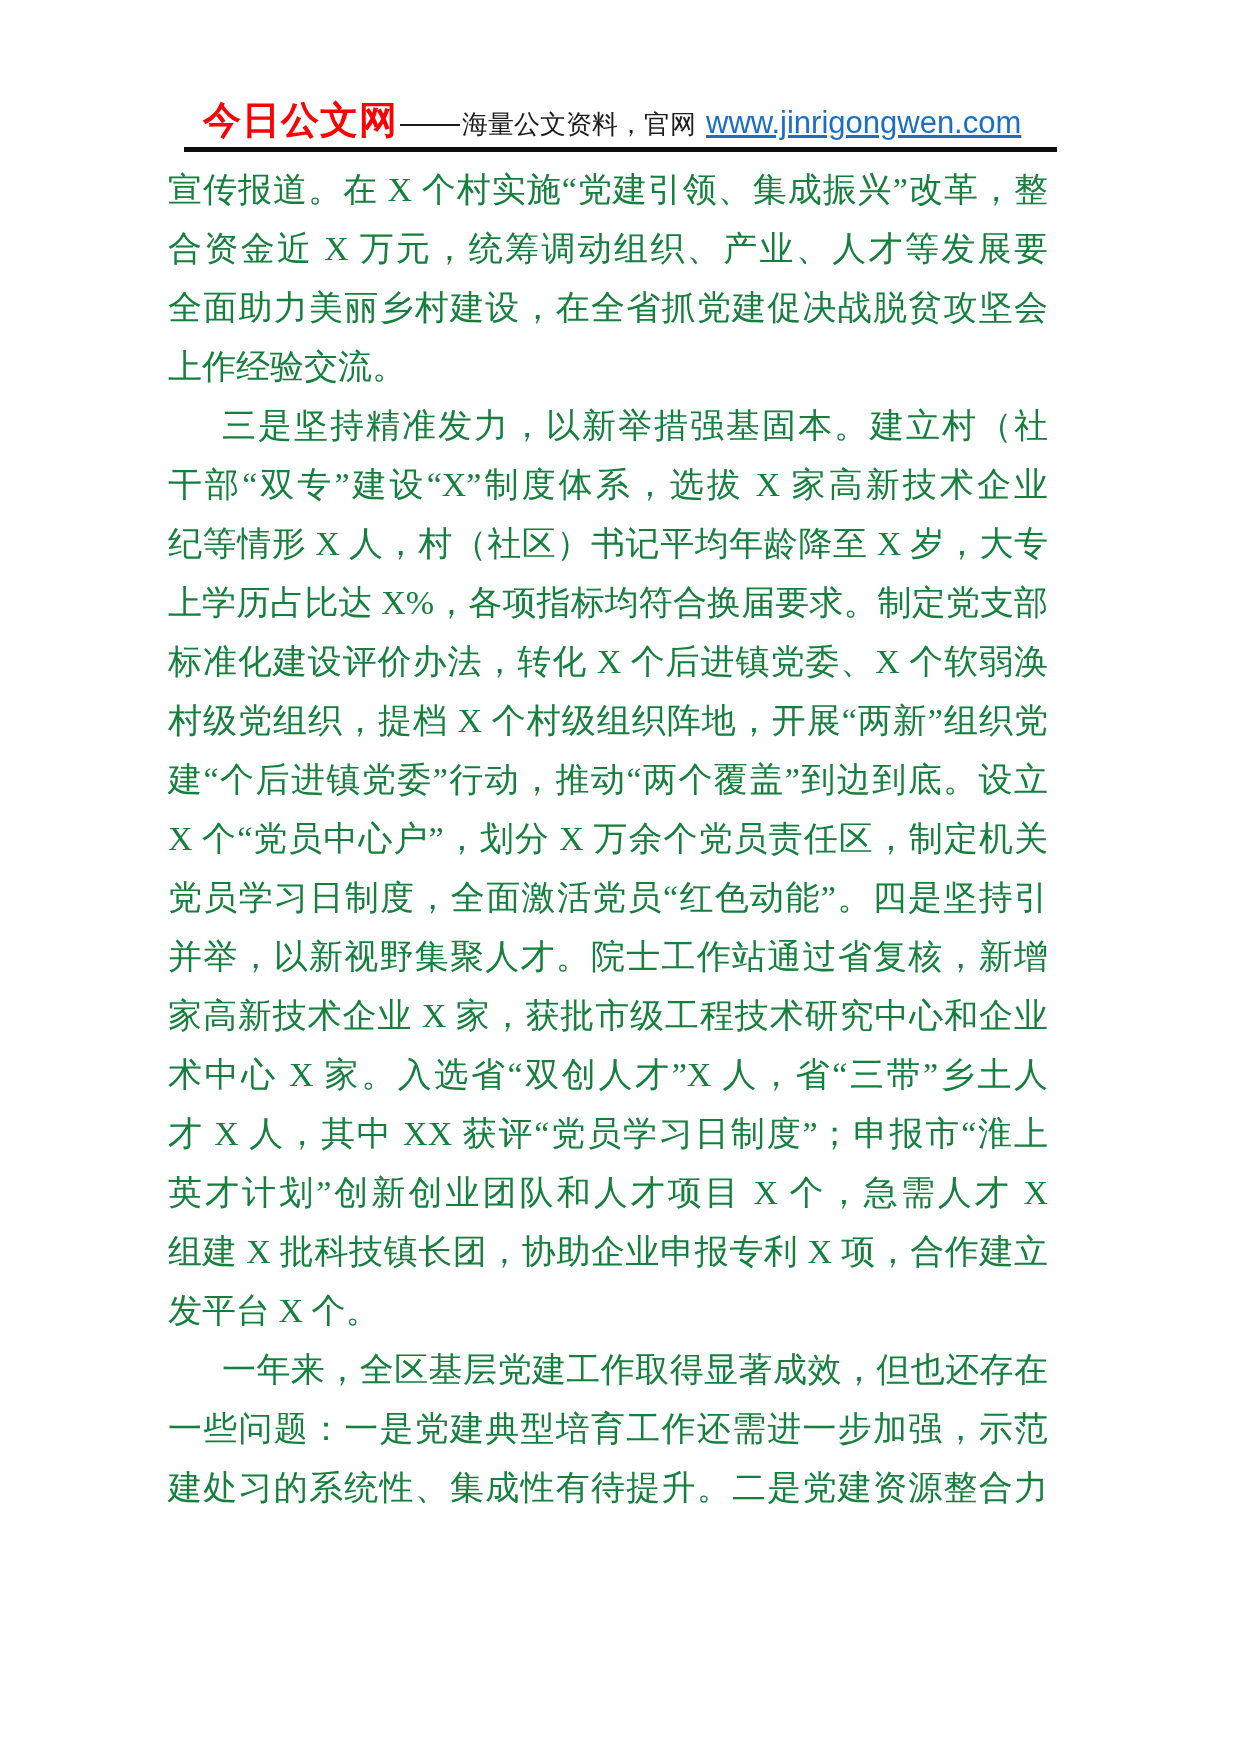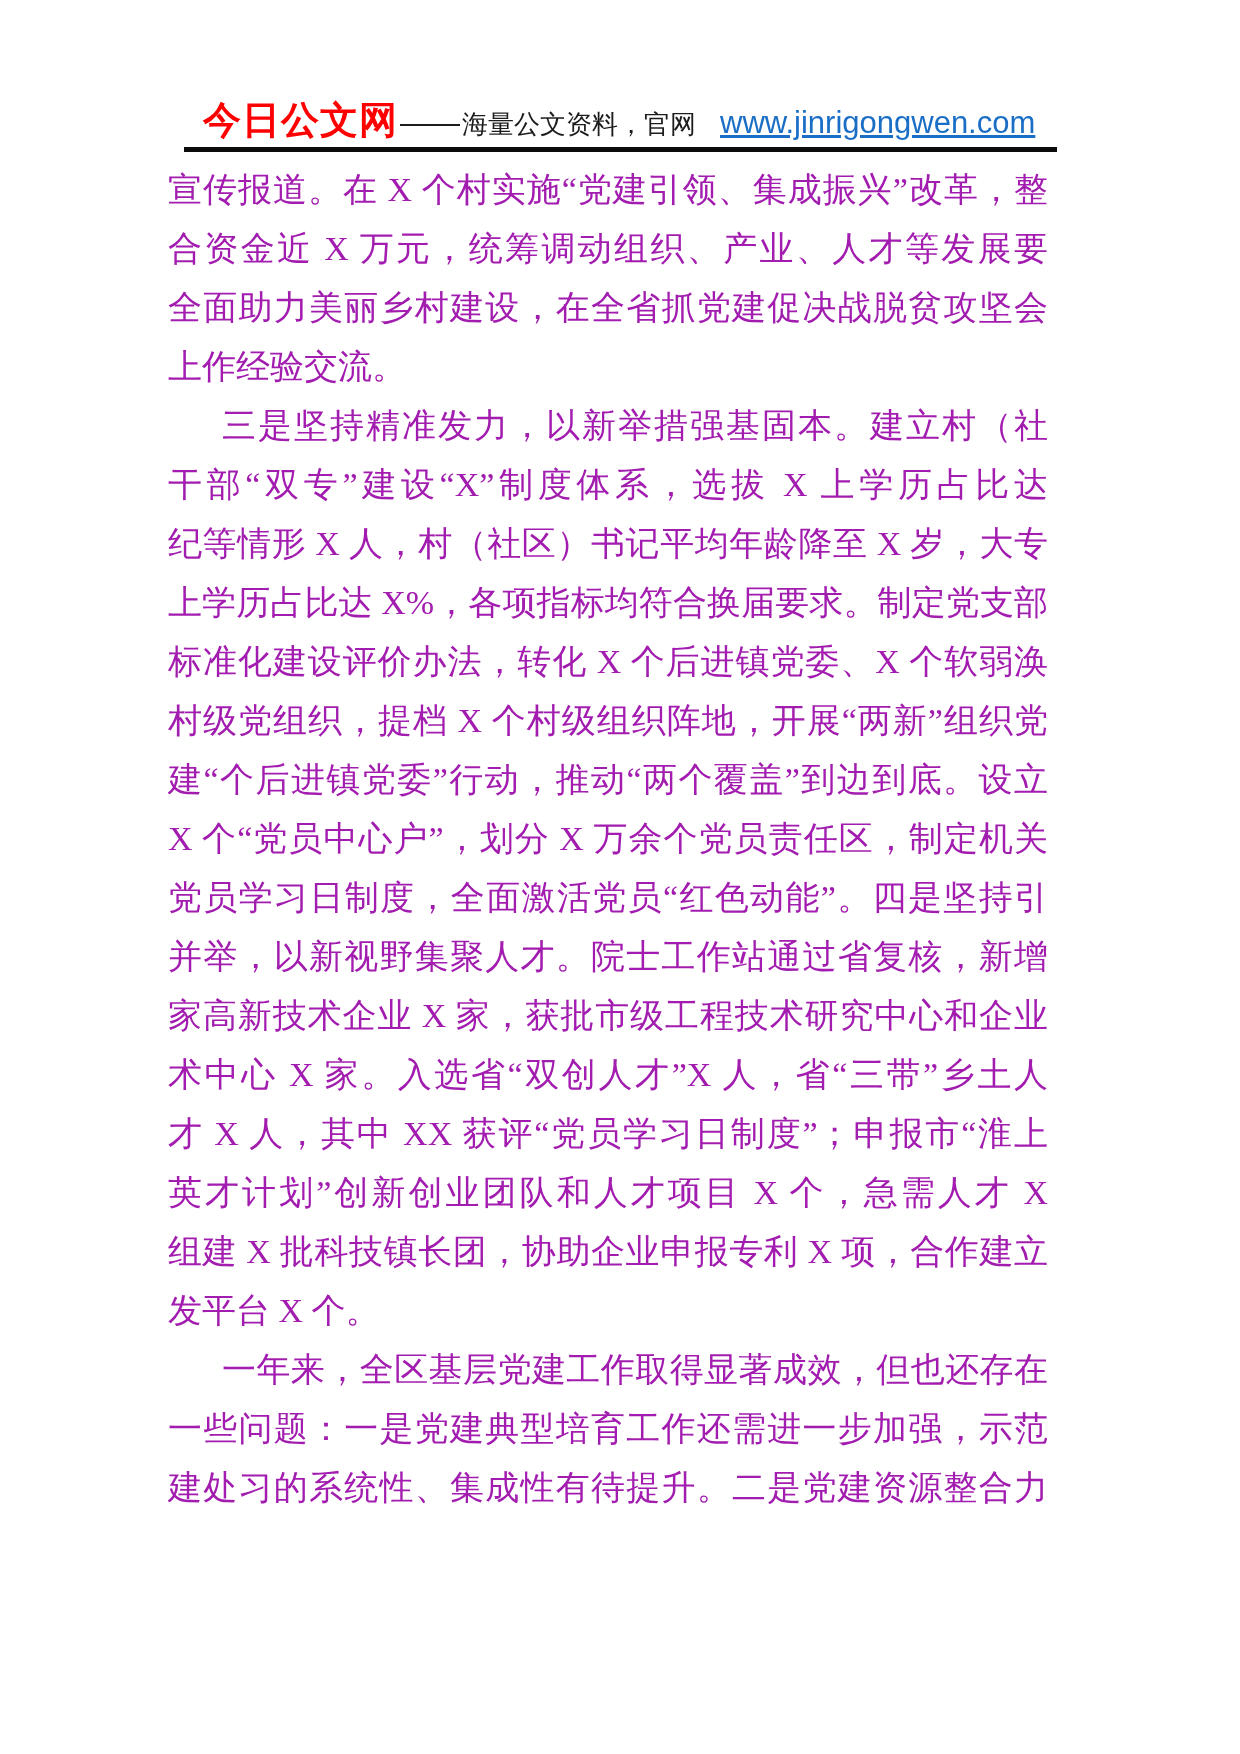--- a/index.html
+++ b/index.html
@@ -36,38 +36,38 @@
   .tagline{
     font-family:"Liberation Sans","DejaVu Sans",sans-serif;
     font-size:26px;
     color:#1c1c1c;
   }
   .url{
     font-family:"Liberation Sans","DejaVu Sans",sans-serif;
     font-size:31px;
     color:#1a6ec5;
     text-decoration:underline;
-    margin-left:24px;
+    margin-left:10px;
   }
   .rule{
     position:absolute;
     left:184px;
     top:147px;
     width:873px;
     height:5px;
     background:#0c0c0c;
   }
   .doc{
     position:absolute;
     left:168px;
     top:160px;
     width:880px;
     font-size:34px;
     line-height:59px;
-    color:#a21caf;
+    color:#15803d;
   }
   .line{
     height:59px;
     overflow:hidden;
     text-align:justify;
     text-align-last:justify;
     text-justify:inter-character;
   }
   .line.end{
     text-align:right;
@@ -90,21 +90,21 @@
   </div>
 
   <div class="rule"></div>
 
   <div class="doc">
     <div class="line">宣传报道。在 X 个村实施“党建引领、集成振兴”改革，整</div>
     <div class="line">合资金近 X 万元，统筹调动组织、产业、人才等发展要素，</div>
     <div class="line">全面助力美丽乡村建设，在全省抓党建促决战脱贫攻坚会议</div>
     <div class="line end">上作经验交流。</div>
     <div class="line ind">三是坚持精准发力，以新举措强基固本。建立村（社区）</div>
-    <div class="line">干部“双专”建设“X”制度体系，选拔 X 上学历占比达</div>
+    <div class="line">干部“双专”建设“X”制度体系，选拔 X 家高新技术企业</div>
     <div class="line">纪等情形 X 人，村（社区）书记平均年龄降至 X 岁，大专以</div>
     <div class="line">上学历占比达 X%，各项指标均符合换届要求。制定党支部</div>
     <div class="line">标准化建设评价办法，转化 X 个后进镇党委、X 个软弱涣散</div>
     <div class="line">村级党组织，提档 X 个村级组织阵地，开展“两新”组织党</div>
     <div class="line">建“个后进镇党委”行动，推动“两个覆盖”到边到底。设立</div>
     <div class="line">X 个“党员中心户”，划分 X 万余个党员责任区，制定机关</div>
     <div class="line">党员学习日制度，全面激活党员“红色动能”。四是坚持引育</div>
     <div class="line">并举，以新视野集聚人才。院士工作站通过省复核，新增国</div>
     <div class="line">家高新技术企业 X 家，获批市级工程技术研究中心和企业技</div>
     <div class="line">术中心 X 家。入选省“双创人才”X 人，省“三带”乡土人</div>

